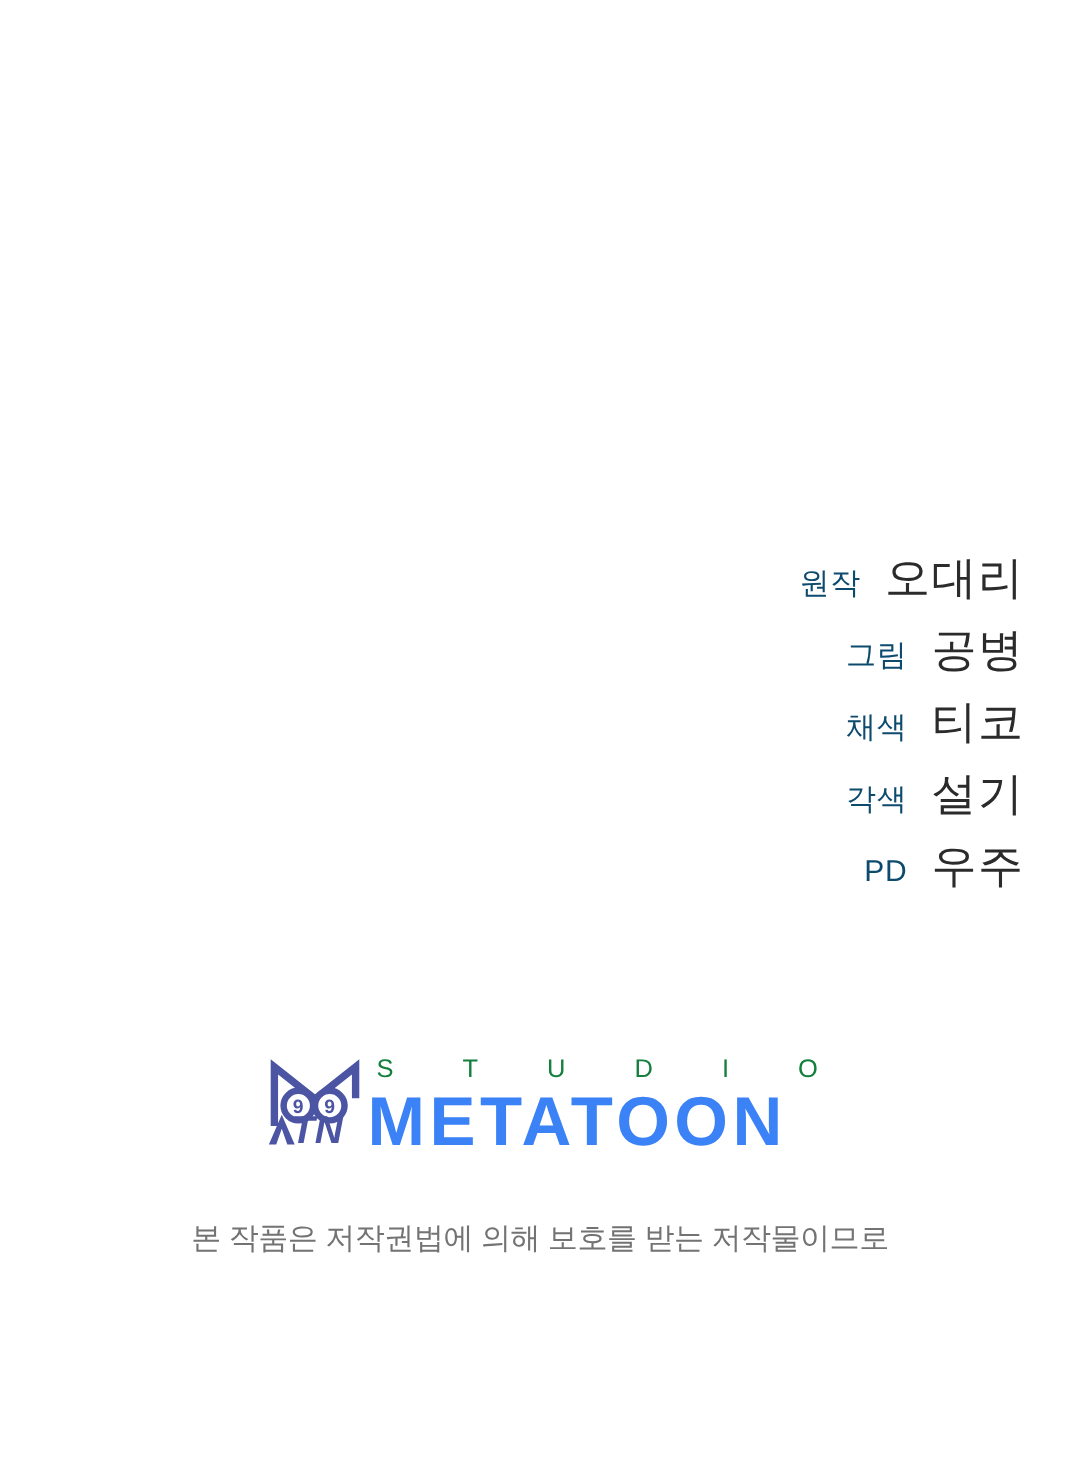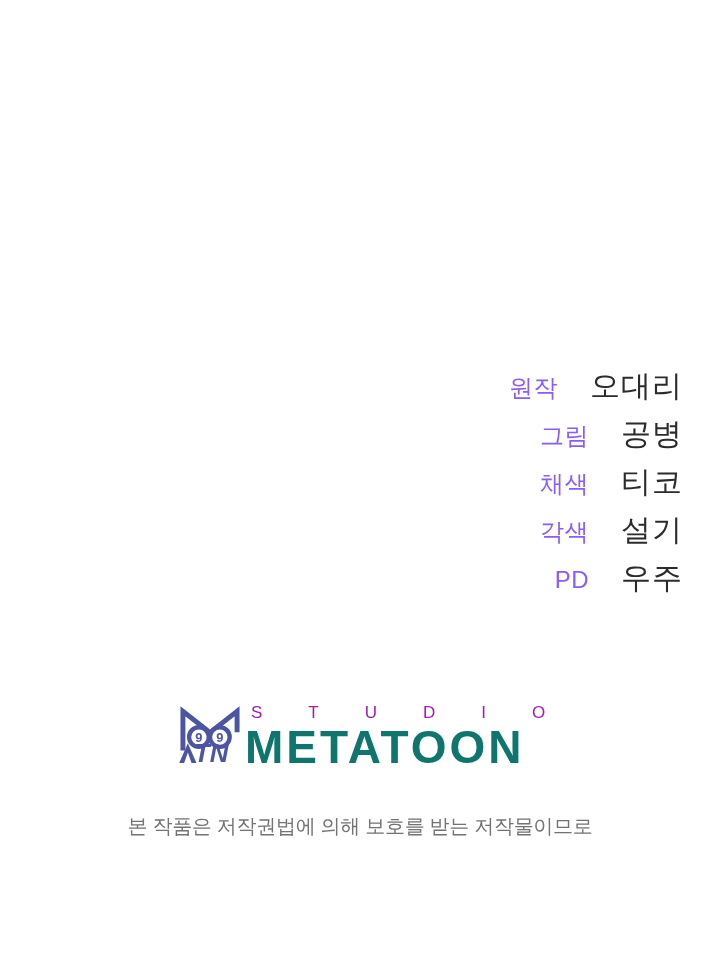--- a/index.html
+++ b/index.html
@@ -22,28 +22,28 @@
     top: 362px;
     right: 37px;
     text-align: right;
   }
   .credit-row {
     height: 48px;
     line-height: 48px;
     white-space: nowrap;
   }
   .credit-label {
-    font-size: 24px;
-    color: #8b5cf6;
+    font-size: 20px;
+    color: #0c4a6e;
     letter-spacing: 0.5px;
   }
   .credit-name {
     font-size: 30px;
     color: #2b2b2b;
-    margin-left: 32px;
+    margin-left: 16px;
     letter-spacing: 1px;
   }
 
   
   .logo {
     position: absolute;
     top: 703px;
     left: 178px;
     display: flex;
     align-items: flex-start;
@@ -58,30 +58,30 @@
     width: 300px;
   }
   .logo-studio {
     display: block;
     height: 24px;
     padding-left: 6px;
     font-size: 17px;
     font-weight: 500;
     letter-spacing: 46px;
     white-space: nowrap;
-    color: #a21caf;
+    color: #15803d;
   }
   .logo-brand {
     display: block;
     font-size: 46px;
     line-height: 40px;
     font-weight: 800;
     letter-spacing: 3px;
     white-space: nowrap;
-    color: #0f766e;
+    color: #3b82f6;
   }
 
   
   .copyright {
     position: absolute;
     top: 812px;
     left: 0;
     width: 720px;
     text-align: center;
     font-size: 20px;

